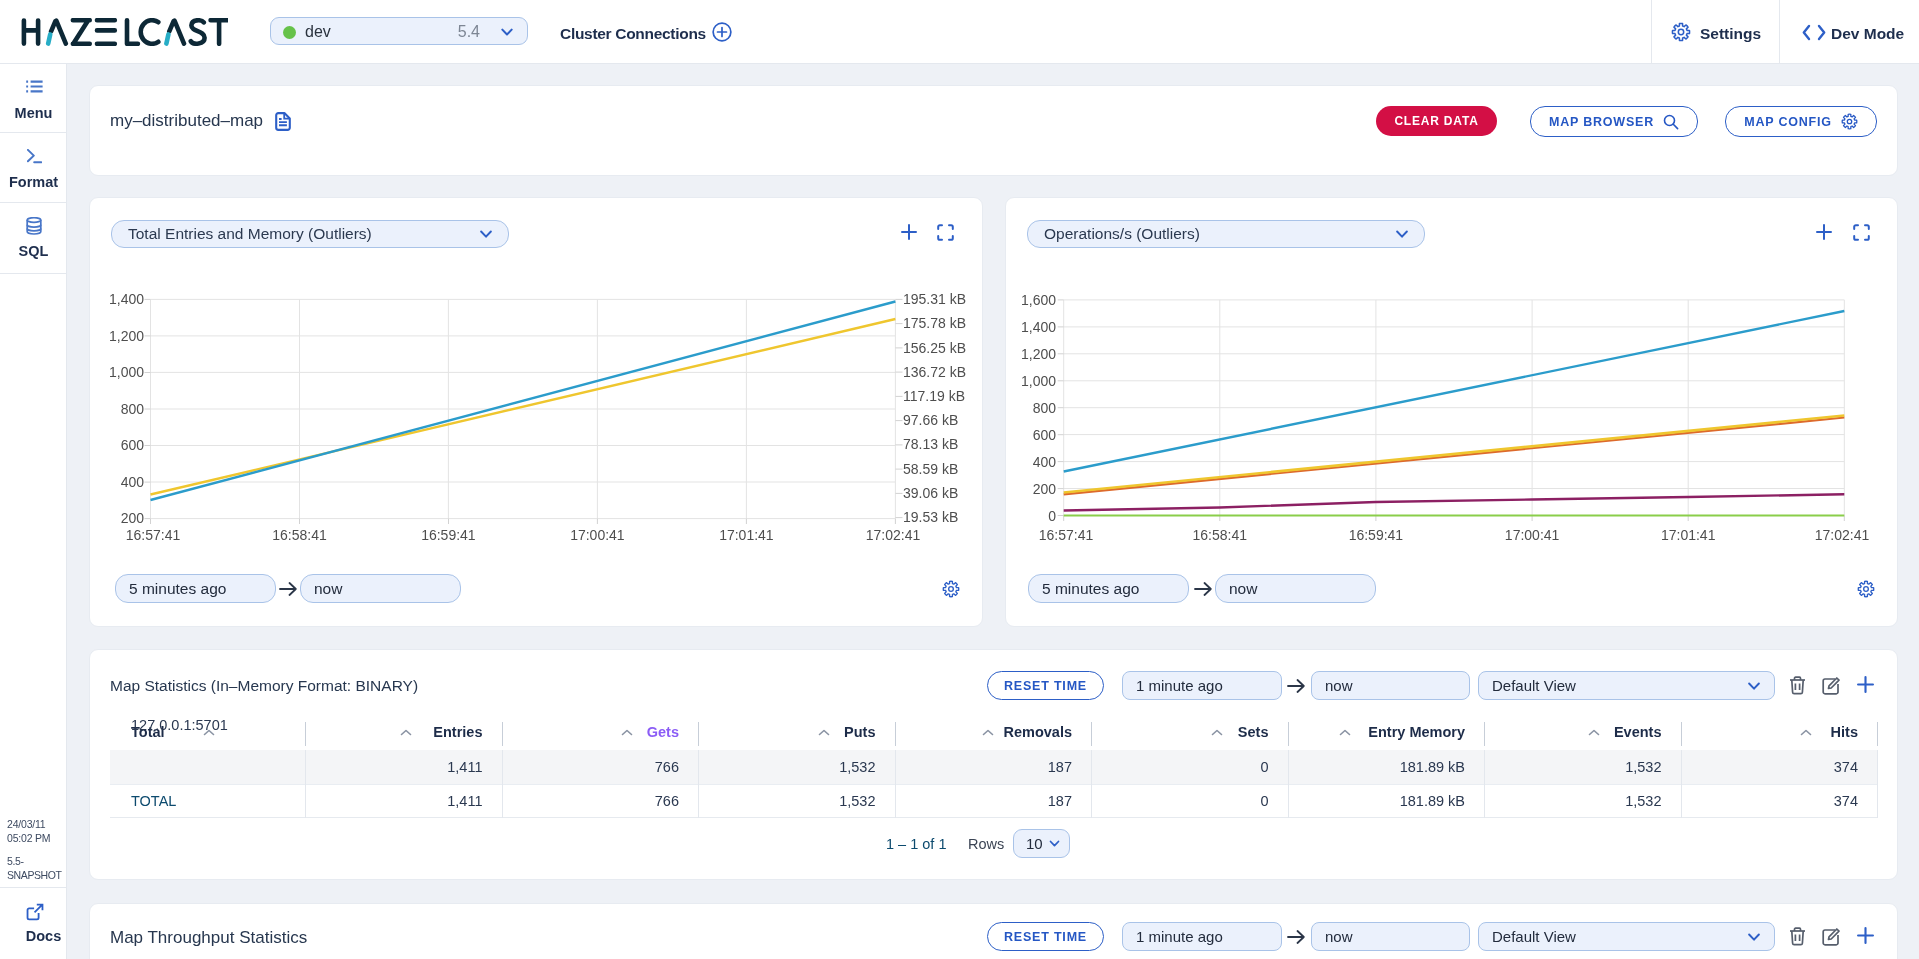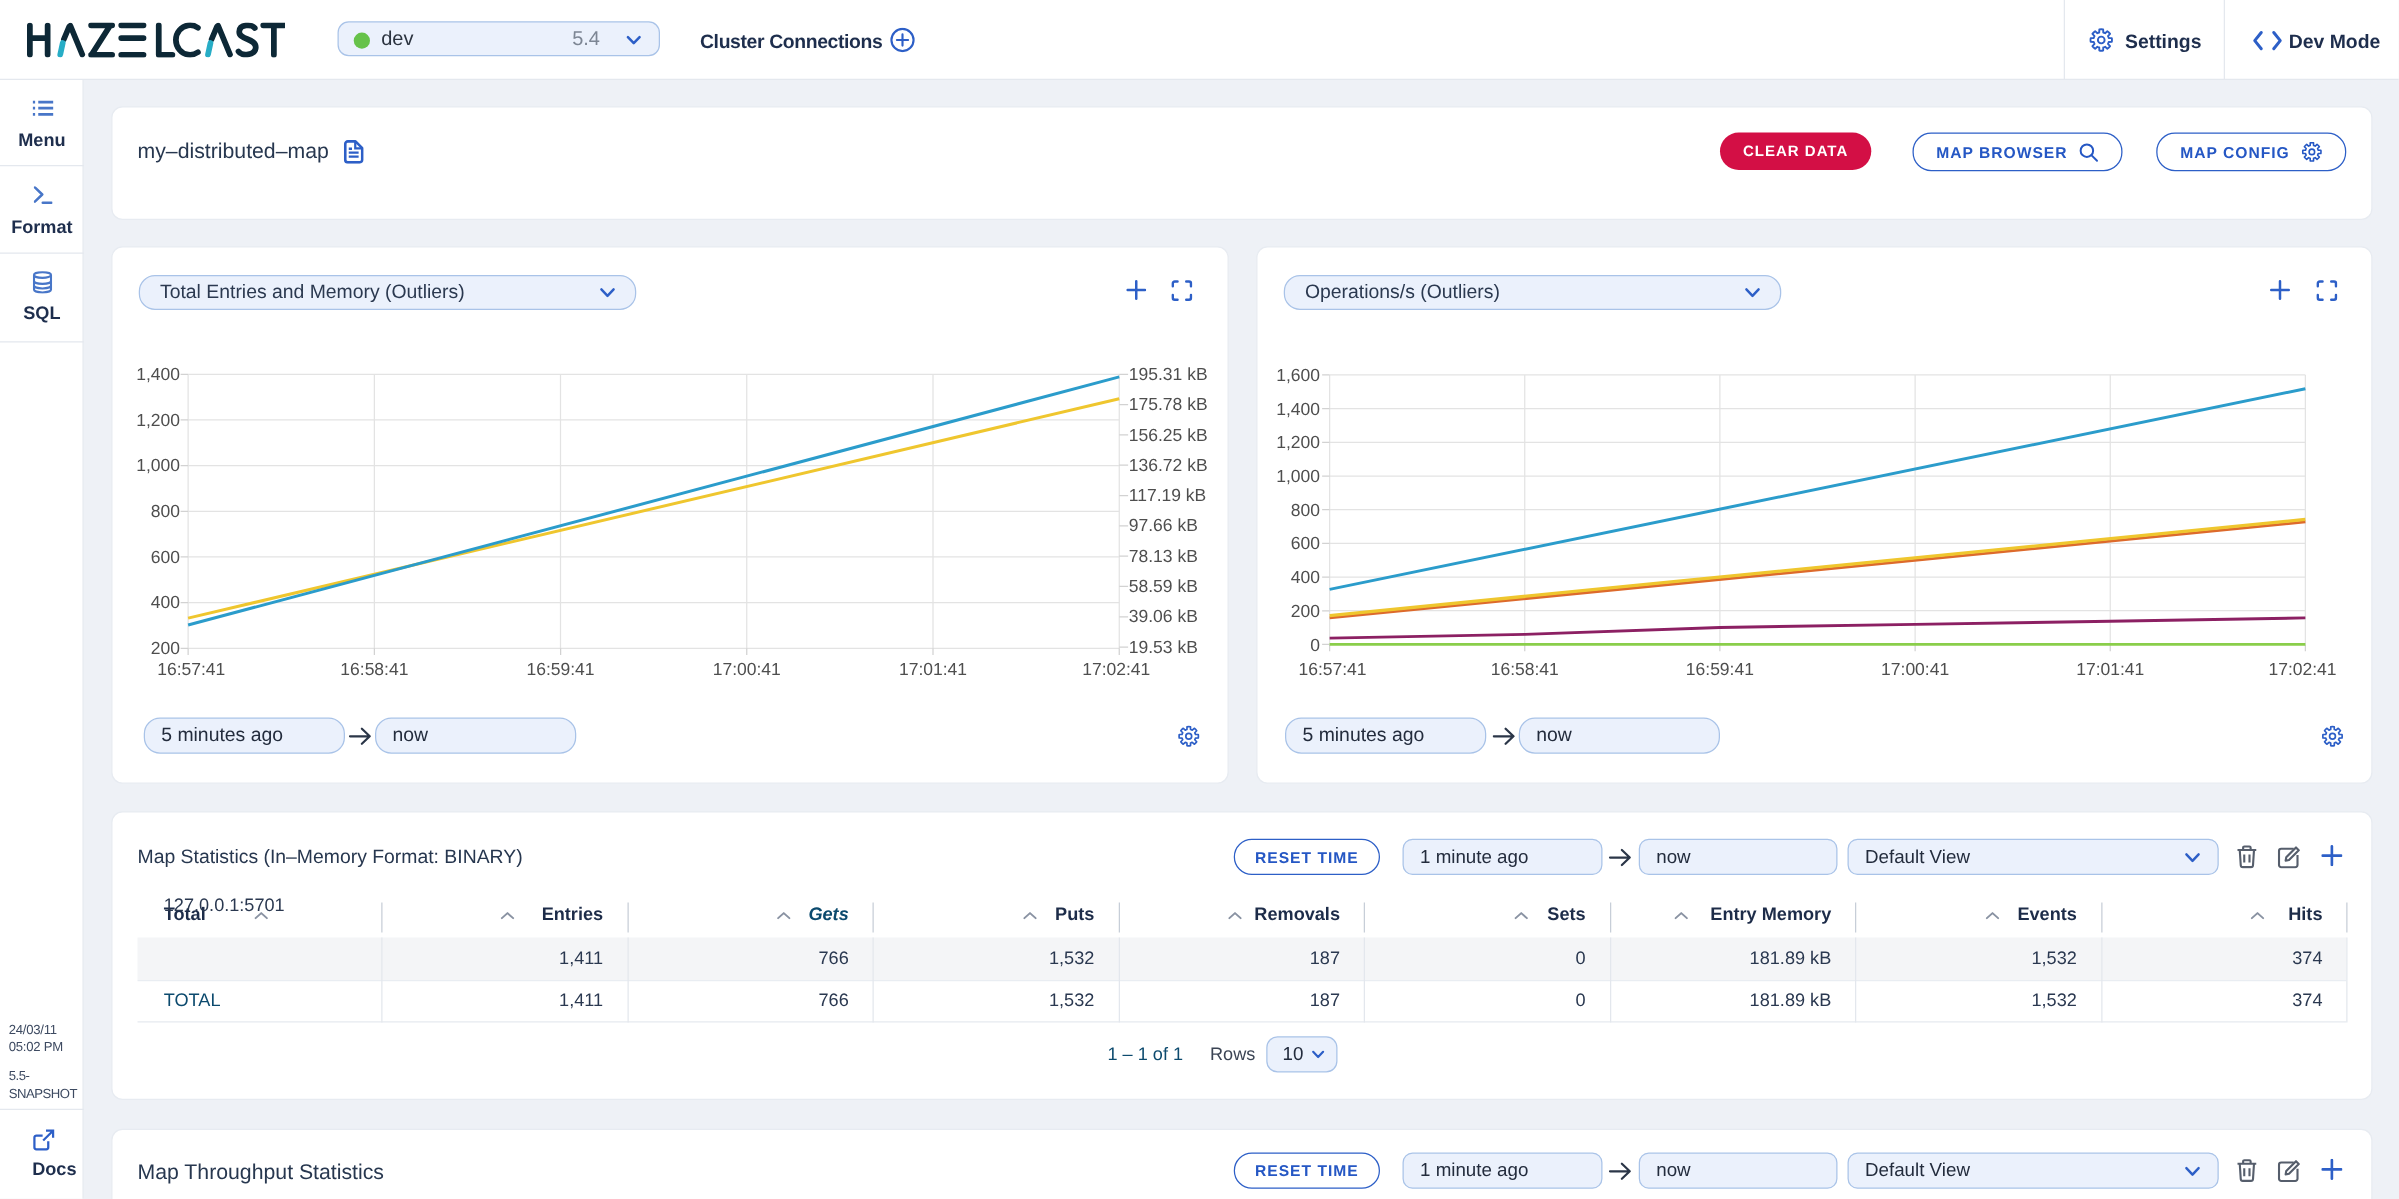--- a/index.html
+++ b/index.html
@@ -325,21 +325,21 @@
 <div class="abs" style="left:1287.5px;top:750px;width:1px;height:68px;background:#e3e7ed;"></div>
 <div class="abs" style="left:1484px;top:722px;width:1px;height:24px;background:#c7ced8;"></div>
 <div class="abs" style="left:1484px;top:750px;width:1px;height:68px;background:#e3e7ed;"></div>
 <div class="abs" style="left:1680.5px;top:722px;width:1px;height:24px;background:#c7ced8;"></div>
 <div class="abs" style="left:1680.5px;top:750px;width:1px;height:68px;background:#e3e7ed;"></div>
 <div class="abs" style="left:131px;top:724px;font-size:14.5px;font-weight:bold;color:#1d2c49;">Total</div>
 <svg class="abs" style="left:203px;top:729px;" width="12" height="7" viewBox="0 0 12 7">
     <path d="M1.5,5.5 L6,1.5 L10.5,5.5" fill="none" stroke="#8a93a3" stroke-width="1.6" stroke-linecap="round" stroke-linejoin="round"></path>
   </svg>
 <div class="abs" style="left:222.5px;top:724px;width:260px;text-align:right;font-size:14.5px;font-weight:bold;color:#1d2c49;">Entries</div>
-<div class="abs" style="left:419px;top:724px;width:260px;text-align:right;font-size:14.5px;font-weight:bold;color:#0c4a6e;font-style:italic;">Gets</div>
+<div class="abs" style="left:419px;top:724px;width:260px;text-align:right;font-size:14.5px;font-weight:bold;color:#8b5cf6;">Gets</div>
 <div class="abs" style="left:615.5px;top:724px;width:260px;text-align:right;font-size:14.5px;font-weight:bold;color:#1d2c49;">Puts</div>
 <div class="abs" style="left:812px;top:724px;width:260px;text-align:right;font-size:14.5px;font-weight:bold;color:#1d2c49;">Removals</div>
 <div class="abs" style="left:1008.5px;top:724px;width:260px;text-align:right;font-size:14.5px;font-weight:bold;color:#1d2c49;">Sets</div>
 <div class="abs" style="left:1205px;top:724px;width:260px;text-align:right;font-size:14.5px;font-weight:bold;color:#1d2c49;">Entry Memory</div>
 <div class="abs" style="left:1401.5px;top:724px;width:260px;text-align:right;font-size:14.5px;font-weight:bold;color:#1d2c49;">Events</div>
 <div class="abs" style="left:1598px;top:724px;width:260px;text-align:right;font-size:14.5px;font-weight:bold;color:#1d2c49;">Hits</div>
 <svg class="abs" style="left:400px;top:729px;" width="12" height="7" viewBox="0 0 12 7">
     <path d="M1.5,5.5 L6,1.5 L10.5,5.5" fill="none" stroke="#8a93a3" stroke-width="1.6" stroke-linecap="round" stroke-linejoin="round"></path>
   </svg>
 <svg class="abs" style="left:621px;top:729px;" width="12" height="7" viewBox="0 0 12 7">

